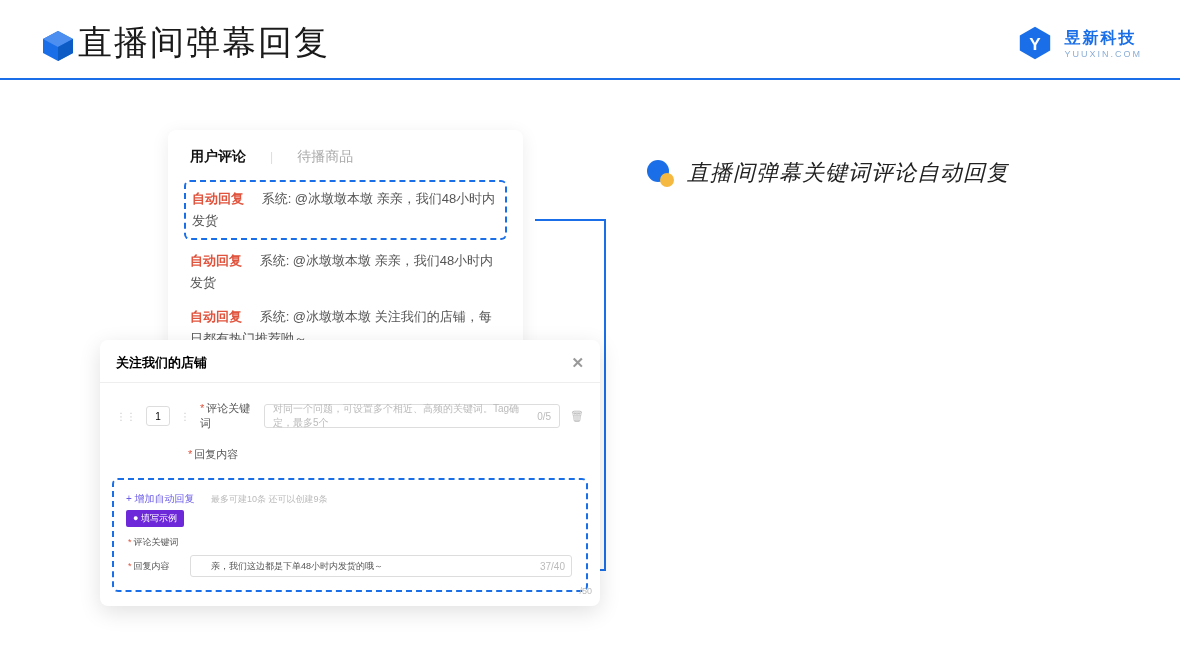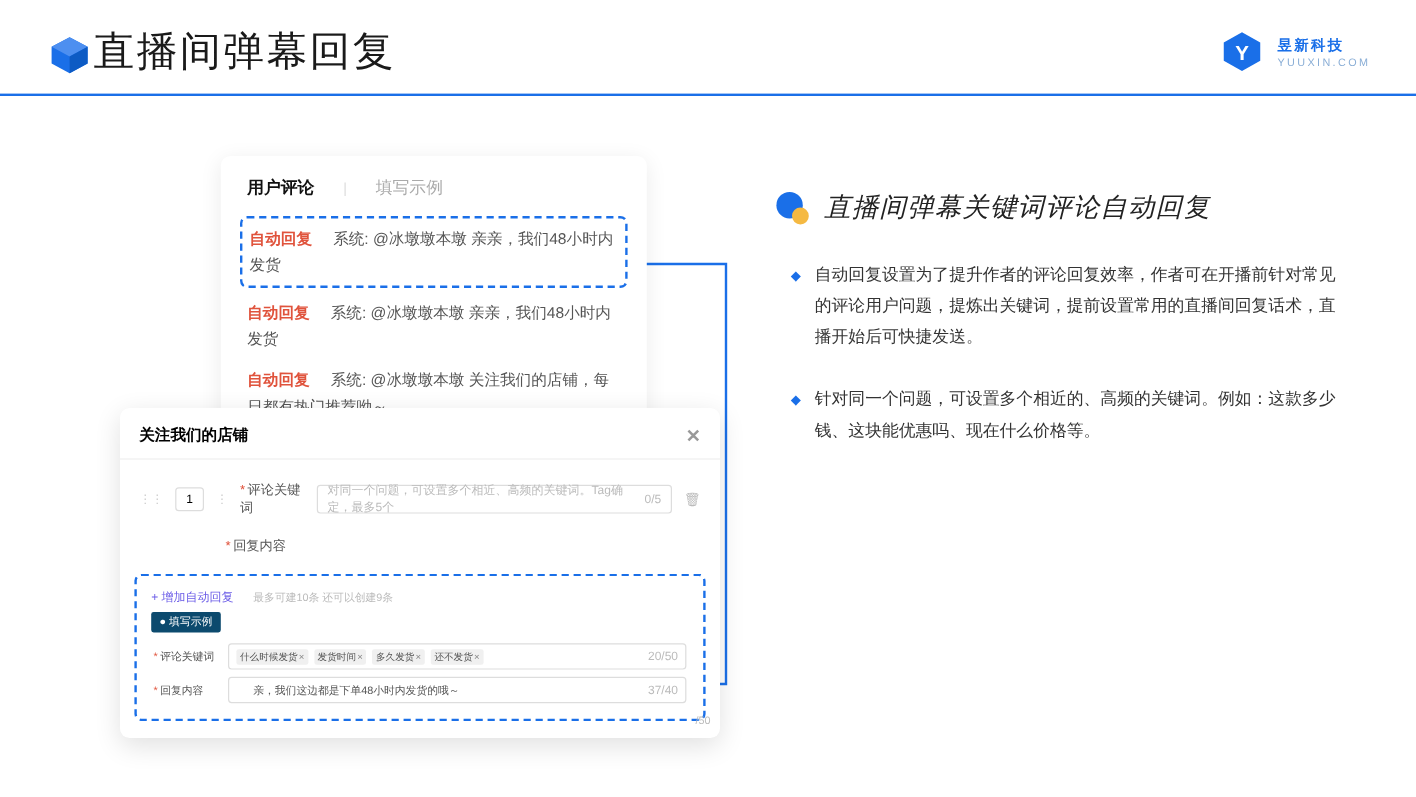--- a/index.html
+++ b/index.html
@@ -4,28 +4,28 @@
   <style>
     * { margin: 0; padding: 0; box-sizing: border-box; }
     body { width: 1180px; height: 664px; font-family: "Microsoft YaHei", "PingFang SC", sans-serif; background: #fff; position: relative; overflow: hidden; }
     
     .header { display: flex; align-items: center; justify-content: space-between; padding: 20px 38px 0 38px; }
     .header-left { display: flex; align-items: flex-end; }
     .cube-icon { width: 40px; height: 40px; }
     .title { font-size: 34px; font-weight: 500; color: #1a1a1a; letter-spacing: 2px; }
     .logo { display: flex; align-items: center; gap: 10px; }
     .logo-icon { width: 38px; height: 38px; }
-    .logo-text { color: #1a6fe8; font-size: 12px; font-weight: 600; letter-spacing: 2px; }
+    .logo-text { color: #1a6fe8; font-size: 16px; font-weight: 600; letter-spacing: 2px; }
     .logo-sub { color: #8aaed6; font-size: 9px; letter-spacing: 2px; }
     .hr-line { border: none; border-top: 2px solid #1a6fe8; margin-top: 12px; }
 
     .main { display: flex; padding: 50px 60px 0 100px; gap: 60px; }
     .left-panel { position: relative; width: 490px; }
 
-    .card1 { position: absolute; left: 84px; top: 0; width: 355px; background: #fff; border-radius: 8px; box-shadow: 0 4px 18px rgba(0,0,0,0.08); padding: 18px 22px 22px; z-index: 2; }
+    .card1 { position: absolute; left: 68px; top: 0; width: 355px; background: #fff; border-radius: 8px; box-shadow: 0 4px 18px rgba(0,0,0,0.08); padding: 18px 22px 22px; z-index: 2; }
     .tabs { display: flex; gap: 24px; font-size: 14px; margin-bottom: 14px; align-items: center; }
     .tab-active { font-weight: 600; color: #111; }
     .tab-inactive { color: #aaa; }
     .tab-divider { color: #ddd; font-size: 12px; }
     .comment { font-size: 13px; color: #555; line-height: 1.7; padding: 6px 0; }
     .auto-reply-label { color: #e0533c; font-weight: 600; margin-right: 14px; }
     .comment-highlight { border: 2px dashed #1a6fe8; border-radius: 6px; padding: 6px 6px; margin: 0 -6px 4px -6px; }
 
     .card2 { position: absolute; left: 0; top: 210px; width: 500px; background: #fff; border-radius: 8px; box-shadow: 0 6px 22px rgba(0,0,0,0.12); padding: 14px 0 14px; z-index: 3; }
     .card2-header { display: flex; justify-content: space-between; align-items: center; padding: 0 16px 10px; font-size: 13px; font-weight: 600; border-bottom: 1px solid #eee; }
@@ -35,21 +35,21 @@
     .seq-box { border: 1px solid #ddd; border-radius: 3px; width: 24px; height: 20px; display: flex; align-items: center; justify-content: center; font-size: 10px; }
     .red-star { color: #e0533c; margin-right: 2px; }
     .form-label { color: #555; width: 54px; flex-shrink: 0; }
     .input-box { border: 1px solid #ddd; border-radius: 3px; height: 24px; flex: 1; padding: 0 8px; font-size: 10px; color: #bbb; display: flex; align-items: center; justify-content: flex-end; }
     .input-counter { color: #bbb; font-size: 10px; }
     .trash { color: #bbb; font-size: 11px; }
 
     .dashed-box { border: 2px dashed #1a6fe8; border-radius: 6px; margin: 8px 12px 0; padding: 8px 4px 10px; }
     .add-link { color: #6b5ce7; font-size: 10px; padding: 4px 8px; }
     .add-hint { color: #bbb; font-size: 9px; margin-left: 4px; }
-    .example-badge { background: #0c4a6e; color: #fff; font-size: 9px; padding: 2px 7px; border-radius: 2px; display: inline-block; margin: 4px 8px 6px; }
+    .example-badge { background: #6d28d9; color: #fff; font-size: 9px; padding: 2px 7px; border-radius: 2px; display: inline-block; margin: 4px 8px 6px; }
     .example-row { display: flex; align-items: center; gap: 10px; padding: 3px 10px; font-size: 9px; }
     .tag-input { border: 1px solid #ddd; border-radius: 3px; min-height: 22px; flex: 1; padding: 2px 6px; display: flex; align-items: center; gap: 5px; flex-wrap: wrap; }
     .tag { background: #f0f0f0; color: #555; font-size: 8px; padding: 1px 3px; border-radius: 2px; }
     .tag-x { color: #888; margin-left: 1px; cursor: pointer; }
     .slider-hint { position: absolute; right: 8px; bottom: 10px; color: #bbb; font-size: 9px; }
 
     .connector { position: absolute; z-index: 1; pointer-events: none; }
 
     .right-panel { width: 480px; padding-top: 28px; }
     .section-header { display: flex; align-items: center; gap: 12px; margin-bottom: 28px; font-style: italic; }
@@ -84,21 +84,21 @@
 </div>
 <hr class="hr-line">
 
 <div class="main">
   <div class="left-panel">
 
     <div class="card1">
       <div class="tabs">
         <span class="tab-active">用户评论</span>
         <span class="tab-divider">|</span>
-        <span class="tab-inactive">填写示例</span>
+        <span class="tab-inactive">待播商品</span>
       </div>
       <div class="comment comment-highlight">
         <span class="auto-reply-label">自动回复</span>
         <span>系统: @冰墩墩本墩 亲亲，我们48小时内发货</span>
       </div>
       <div class="comment">
         <span class="auto-reply-label">自动回复</span>
         <span>系统: @冰墩墩本墩 亲亲，我们48小时内发货</span>
       </div>
       <div class="comment">
@@ -128,27 +128,20 @@
       </div>
 
       <div class="dashed-box">
         <div>
           <span class="add-link">+ 增加自动回复</span>
           <span class="add-hint">最多可建10条 还可以创建9条</span>
         </div>
         <span class="example-badge">● 填写示例</span>
         <div class="example-row">
           <span class="form-label" style="width:52px;"><span class="red-star">*</span><span>评论关键词</span></span>
-          <div class="tag-input">
-            <span class="tag"><span>什么时候发货</span><span class="tag-x">×</span></span>
-            <span class="tag"><span>发货时间</span><span class="tag-x">×</span></span>
-            <span class="tag"><span>多久发货</span><span class="tag-x">×</span></span>
-            <span class="tag"><span>还不发货</span><span class="tag-x">×</span></span>
-            <span class="input-counter" style="margin-left:auto;">20/50</span>
-          </div>
         </div>
         <div class="example-row">
           <span class="form-label" style="width:52px;"><span class="red-star">*</span><span>回复内容</span></span>
           <div class="tag-input" style="color:#555;padding-left:20px;">
             <span>亲，我们这边都是下单48小时内发货的哦～</span>
             <span class="input-counter" style="margin-left:auto;">37/40</span>
           </div>
         </div>
       </div>
       <span class="slider-hint">/50</span>
@@ -160,18 +153,14 @@
   </div>
 
   <div class="right-panel">
     <div class="section-header">
       <svg class="bubble-icon" viewBox="0 0 30 30">
         <circle cx="13" cy="13" r="11" fill="#1a6fe8"></circle>
         <circle cx="22" cy="22" r="7" fill="#f5b942"></circle>
       </svg>
       <div class="section-title">直播间弹幕关键词评论自动回复</div>
     </div>
-    <ul class="bullet-list">
-      <li class="bullet-item">自动回复设置为了提升作者的评论回复效率，作者可在开播前针对常见的评论用户问题，提炼出关键词，提前设置常用的直播间回复话术，直播开始后可快捷发送。</li>
-      <li class="bullet-item">针对同一个问题，可设置多个相近的、高频的关键词。例如：这款多少钱、这块能优惠吗、现在什么价格等。</li>
-    </ul>
   </div>
 </div>
 
 </body></html>

